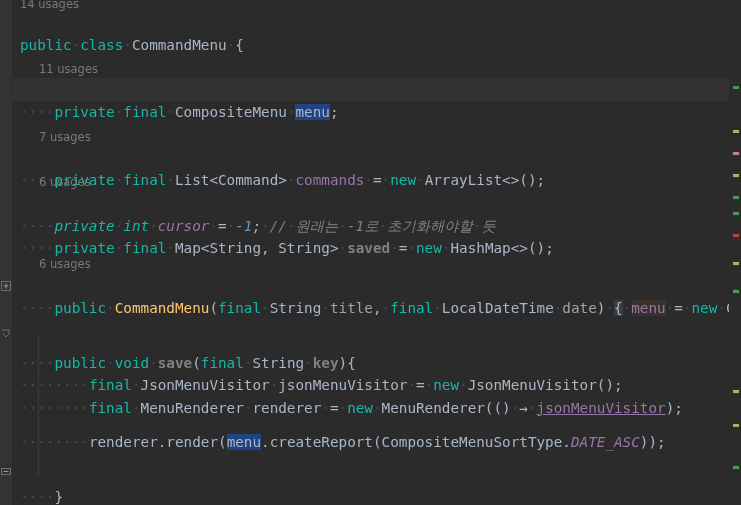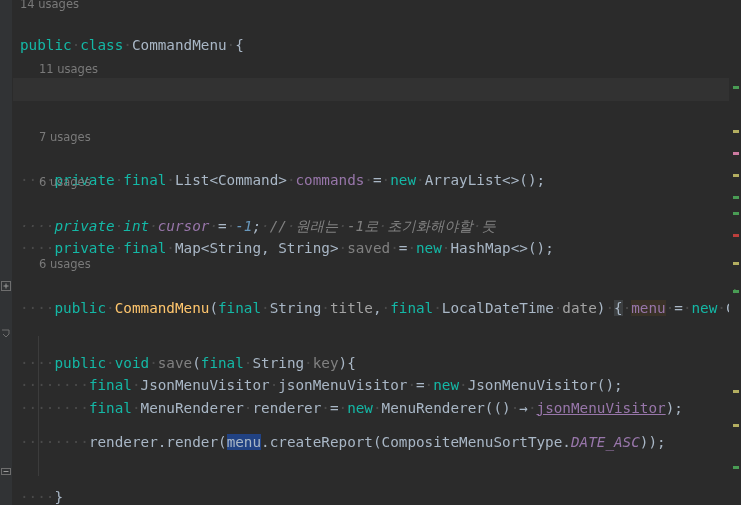--- a/index.html
+++ b/index.html
@@ -56,21 +56,21 @@
   .kw{color:#14b8a6;}          
   .type{color:#a9b7c6;}        
   .cls{color:#a9b7c6;}
   .field{color:#9876aa;}
   .mth{color:#ffc66d;}         
   .static-f{color:#9876aa;font-style:italic;}
   .num{color:#6897bb;}
   .cmt{color:#808080;}
   .err{color:#bc3f3c;}
   .param{color:#a3a3a3;}
-  .greyed{color:#808080;}
+  .greyed{color:#808080;font-weight:bold;}
   .sel{background:#214283;color:#a9b7c6;}
   .softhl{background:#3a3228;}
   .foldhl{background:#3c3f41;}
   .ul{text-decoration:underline;text-decoration-color:#9876aa;}
   .op{color:#a9b7c6;}
   .arrow{color:#a9b7c6;}
   
   .iguide{
     position:absolute;width:1px;background:#4a4a4a;opacity:.55;
   }
@@ -121,20 +121,23 @@
   <div class="code">
 
     <div class="usages" style="left:20px;top:-4px;">14 usages</div>
 
     <div class="line" style="top:11px;">
       <span class="txt" style="left:20px;"><span class="kw">public</span><span class="ws">·</span><span class="kw">class</span><span class="ws">·</span><span class="cls">CommandMenu</span><span class="ws">·</span><span class="op">{</span></span>
     </div>
 
     <div class="usages" style="left:39px;top:61px;">11 usages</div>
 
+    <div class="line" style="top:78px;">
+      <span class="txt" style="left:20px;"><span class="ws">····</span><span class="kw">private</span><span class="ws">·</span><span class="kw">final</span><span class="ws">·</span><span class="cls">CompositeMenu</span><span class="ws">·</span><span class="sel">menu</span><span class="op">;</span></span>
+    </div>
 
     <div class="usages" style="left:39px;top:129px;">7 usages</div>
 
     <div class="line" style="top:146px;">
       <span class="txt" style="left:20px;"><span class="ws">····</span><span class="kw">private</span><span class="ws">·</span><span class="kw">final</span><span class="ws">·</span><span class="cls">List&lt;Command&gt;</span><span class="ws">·</span><span class="field">commands</span><span class="ws">·</span><span class="op">=</span><span class="ws">·</span><span class="kw">new</span><span class="ws">·</span><span class="cls">ArrayList&lt;&gt;()</span><span class="op">;</span></span>
     </div>
 
     <div class="usages" style="left:39px;top:174px;">6 usages</div>
 
     <div class="line" style="top:192px;font-style:italic;">

